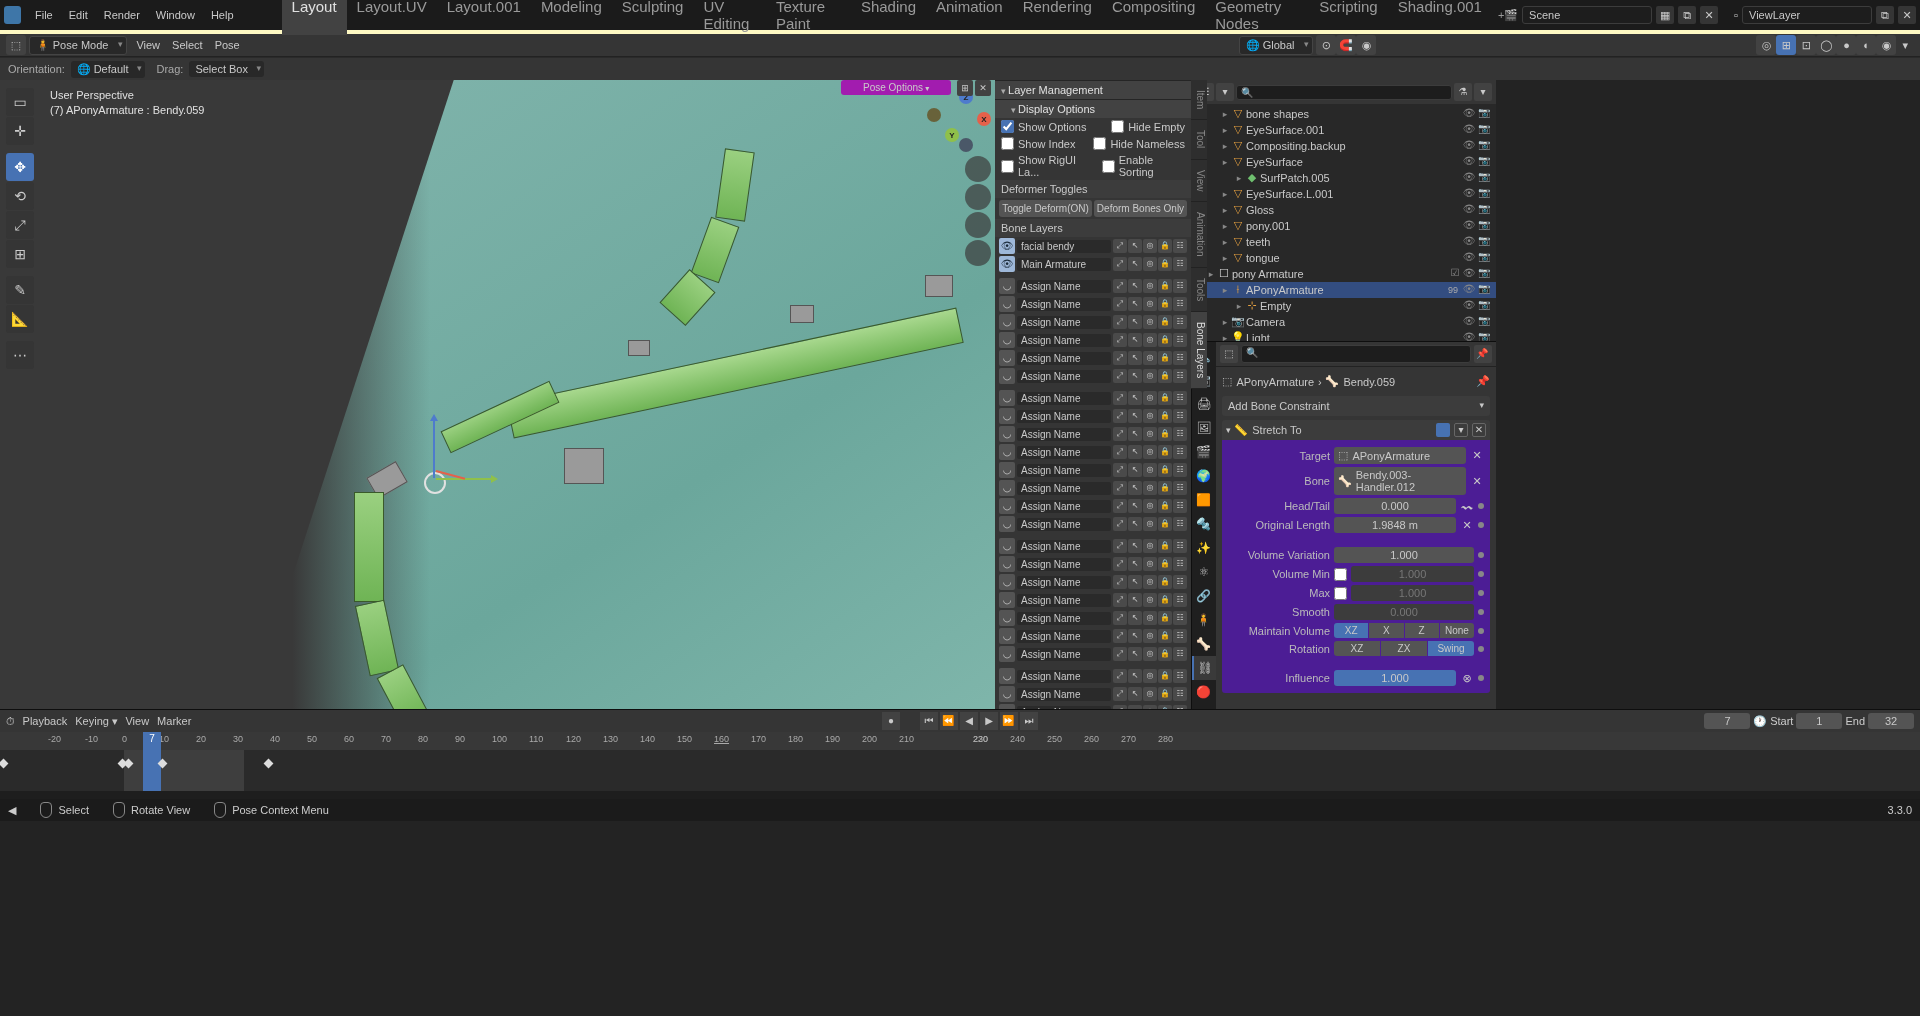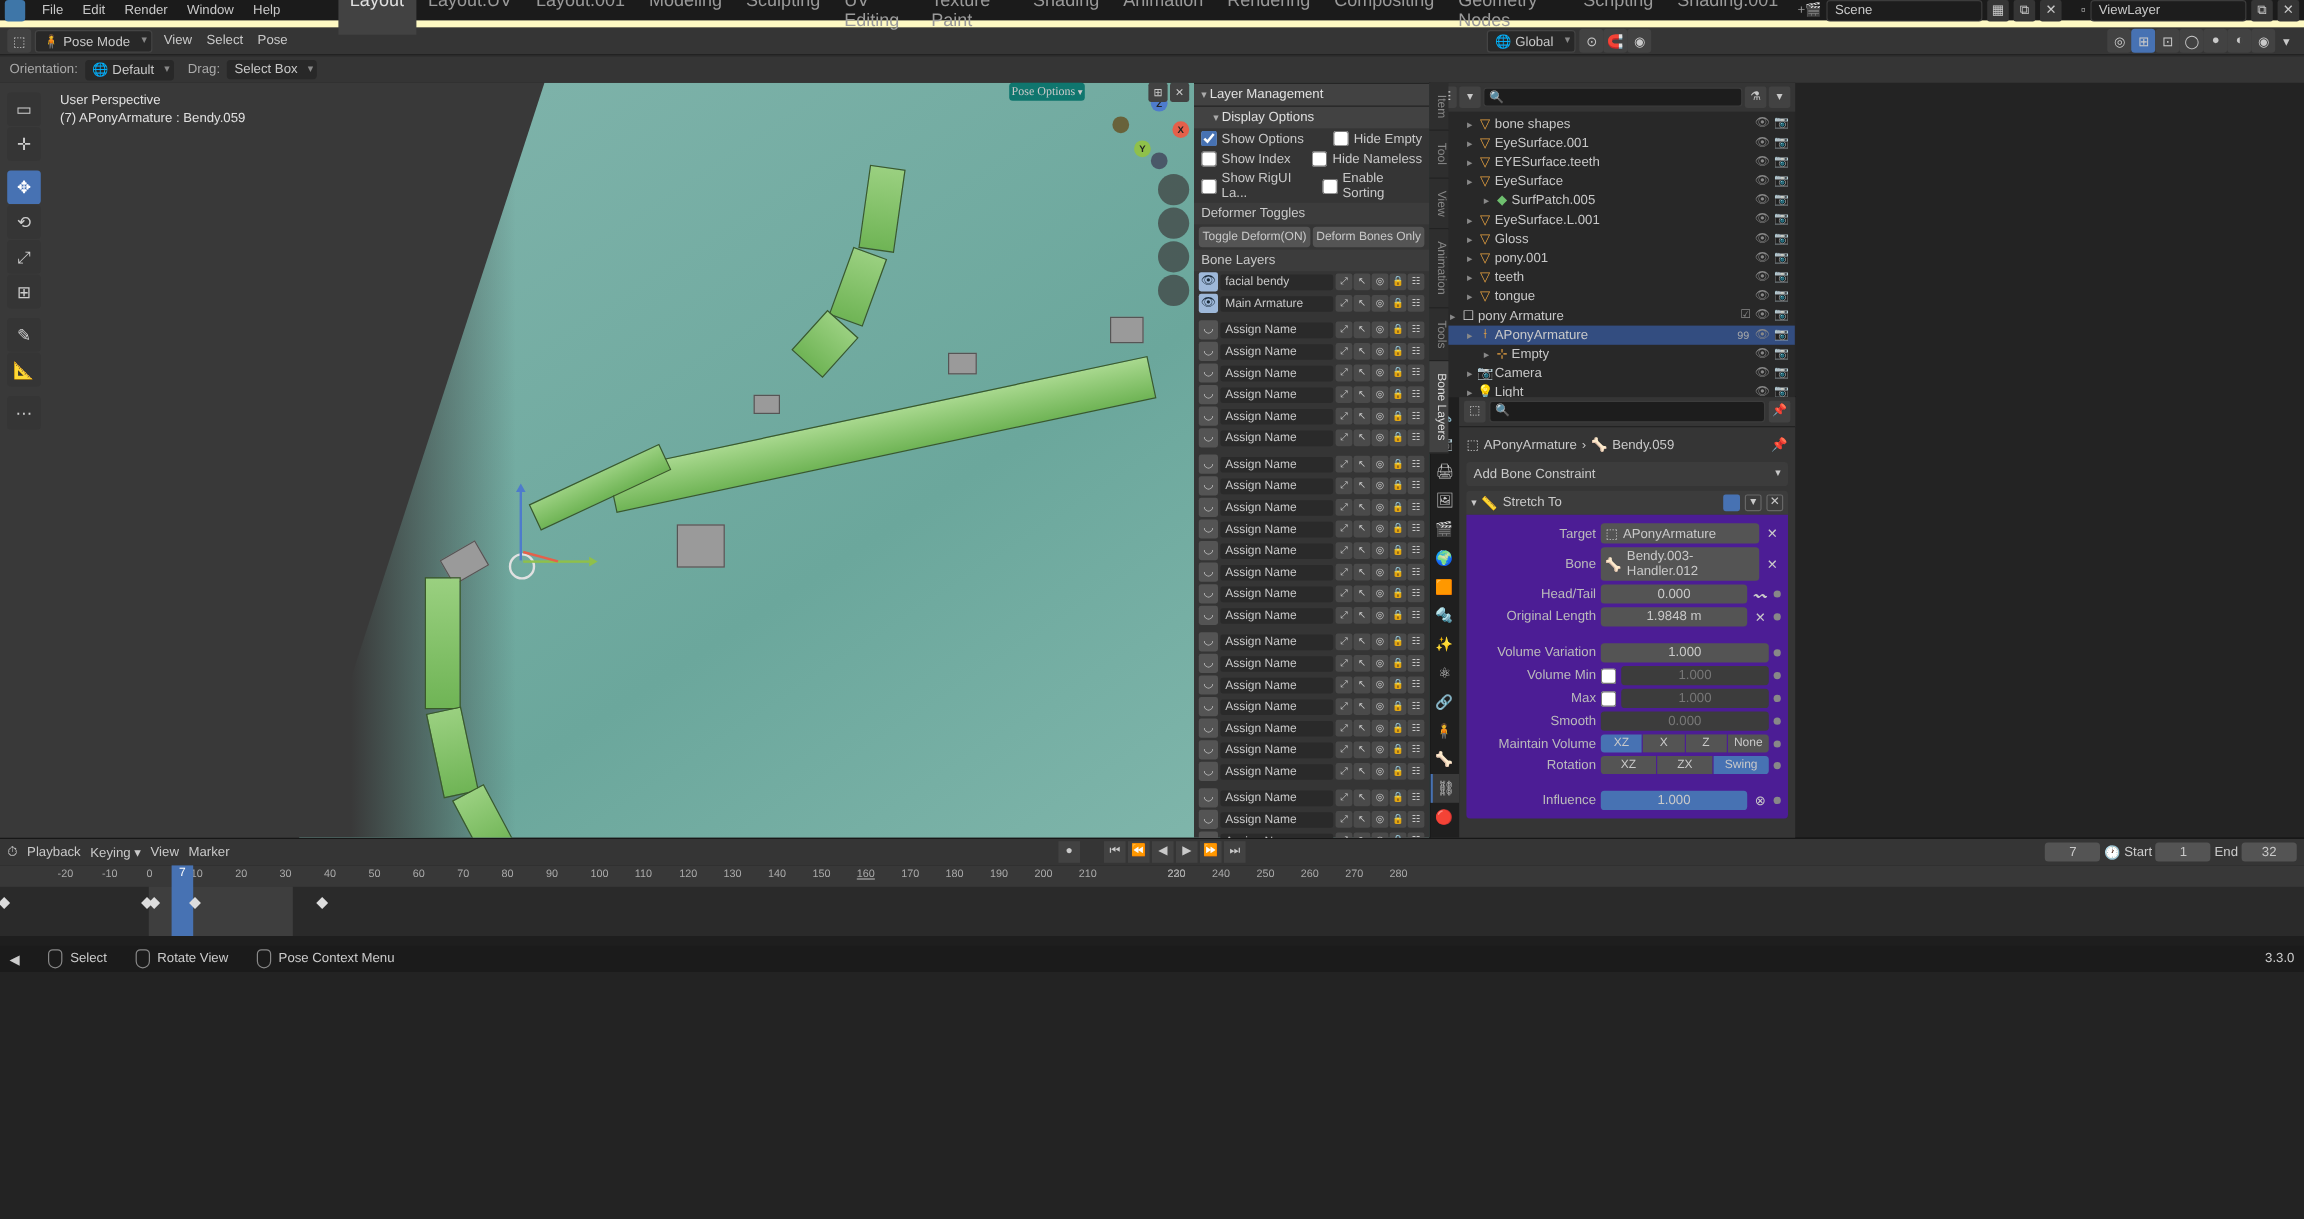--- a/index.html
+++ b/index.html
@@ -1,17 +1,17 @@
 <!DOCTYPE html>
 <html><head>
 <meta charset="utf-8">
 <style>
 * { margin: 0; padding: 0; box-sizing: border-box; font-family: -apple-system, "Segoe UI", Arial, sans-serif; user-select: none; }
 body { background: #232323; color: #c9c9c9; font-size: 11px; overflow: hidden; width: 1920px; height: 1016px; }
-.topbar { display: flex; align-items: center; background: #1b1b1b; height: 23px; padding: 0 4px; border-bottom: 6px solid #fef9c3; }
+.topbar { display: flex; align-items: center; background: #1b1b1b; height: 34px; padding: 0 4px; border-bottom: 4px solid #fef9c3; }
 .topbar .logo { width: 18px; height: 18px; background: #3e76a8; border-radius: 3px; margin-right: 6px; }
 .topbar .menu-item { padding: 0 8px; cursor: pointer; font-size: 11px; }
 .topbar .tabs { display: flex; margin-left: 40px; gap: 0; }
 .topbar .tab { padding: 3px 10px; font-size: 15px; cursor: pointer; color: #9a9a9a; border-radius: 3px 3px 0 0; }
 .topbar .tab.active { background: #424242; color: #e0e0e0; }
 .topbar .plus { margin-left: 6px; color: #9a9a9a; cursor: pointer; }
 .topbar .scene-area { margin-left: auto; display: flex; gap: 4px; align-items: center; }
 .topbar .scene-field { background: #1d1d1d; border: 1px solid #3c3c3c; padding: 2px 6px; border-radius: 3px; width: 130px; font-size: 11px; }
 .topbar .icon-btn { width: 18px; height: 18px; background: #353535; border-radius: 2px; cursor: pointer; display: flex; align-items: center; justify-content: center; font-size: 11px; }
 
@@ -73,21 +73,21 @@
 .npanel .bl-row .eye { width: 16px; height: 16px; background: #545454; border-radius: 2px; cursor: pointer; font-size:10px; text-align:center; line-height:16px; }
 .npanel .bl-row .eye.on { background:#9eb8d9; color:#1a2a3a;}
 .npanel .bl-row .name { flex: 1; background: #2a2a2a; padding: 1px 4px; border-radius: 2px; font-size:10px;}
 .npanel .bl-row .ics { display:flex; gap:1px;}
 .npanel .bl-row .ic { width: 14px; height: 14px; background: #4a4a4a; border-radius: 2px; cursor: pointer; font-size:8px; text-align:center; line-height:14px;}
 .npanel .tabs-vert { position: absolute; right: -16px; top: 0; width: 16px; display: flex; flex-direction: column; }
 .npanel .vt { writing-mode: vertical-rl; padding: 10px 1px; background: #2e2e2e; font-size: 10px; cursor: pointer; border-bottom:1px solid #222; color:#888;}
 .npanel .vt.active { background:#424242; color:#ddd;}
 .npanel .closebtn { position:absolute; left:-38px; top:0; display:flex; gap:2px;}
 .npanel .closebtn .cb { width:16px; height:16px; background:#424242; border-radius:2px; font-size:9px; text-align:center; line-height:16px; cursor:pointer;}
-.npanel .pose-opt { position:absolute; left:-154px; top:0; background:#0f766e; padding:2px 2px; border-radius:3px; cursor:pointer; font-size:10px;font-family:Liberation Serif, serif;}
+.npanel .pose-opt { position:absolute; left:-154px; top:0; background:#a21caf; padding:2px 22px; border-radius:3px; cursor:pointer; font-size:10px;}
 .npanel .pose-opt::after{content:" ▾"; font-size:8px;}
 
 
 .right-col { width: 304px; display: flex; flex-direction: column; background:#2a2a2a;}
 .outliner { height: 262px; display: flex; flex-direction: column; border-bottom: 1px solid #0e0e0e; }
 .outliner .hdr { display: flex; align-items: center; background: #353535; padding: 2px 4px; gap: 2px; height:24px;}
 .outliner .hdr .search { flex: 1; background: #1d1d1d; border:1px solid #3c3c3c; border-radius: 3px; padding: 1px 4px; color:#888; font-size:10px;}
 .outliner .hdr .fb { width:18px; height:18px; background:#424242; border-radius:2px; cursor:pointer; text-align:center; line-height:18px; font-size:10px;}
 .outliner .tree { flex: 1; overflow-y: auto; padding: 2px 0; background:#282828;}
 .outliner .node { display: flex; align-items: center; padding: 1px 4px; cursor: pointer; font-size:11px;}
@@ -645,21 +645,21 @@
     <span class="nm">EyeSurface.001</span>
 
     <span class="togs">
       <span class="tg">👁</span>
       <span class="tg">📷</span>
     </span>
           </div>
           <div class="node" style="padding-left: 28px;">
             <span class="tw">▸</span>
     <span class="ic" style="color:#e5a040">▽</span>
-    <span class="nm">EYESurface.teeth</span>
+    <span class="nm">Compositing.backup</span>
 
     <span class="togs">
       <span class="tg">👁</span>
       <span class="tg">📷</span>
     </span>
           </div>
           <div class="node" style="padding-left: 28px;">
             <span class="tw">▸</span>
     <span class="ic" style="color:#e5a040">▽</span>
     <span class="nm">EyeSurface</span>

